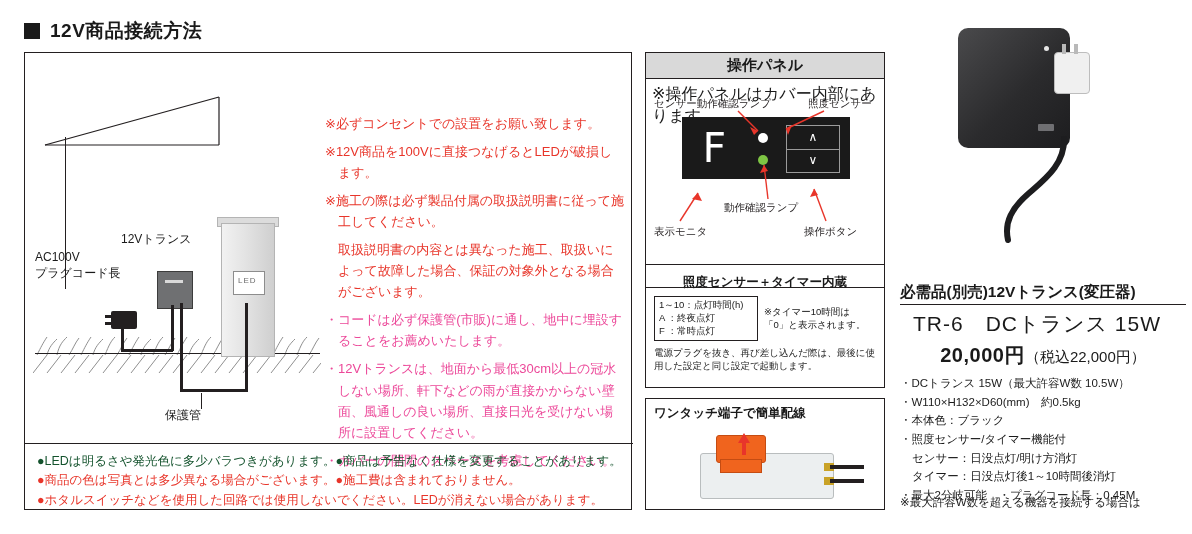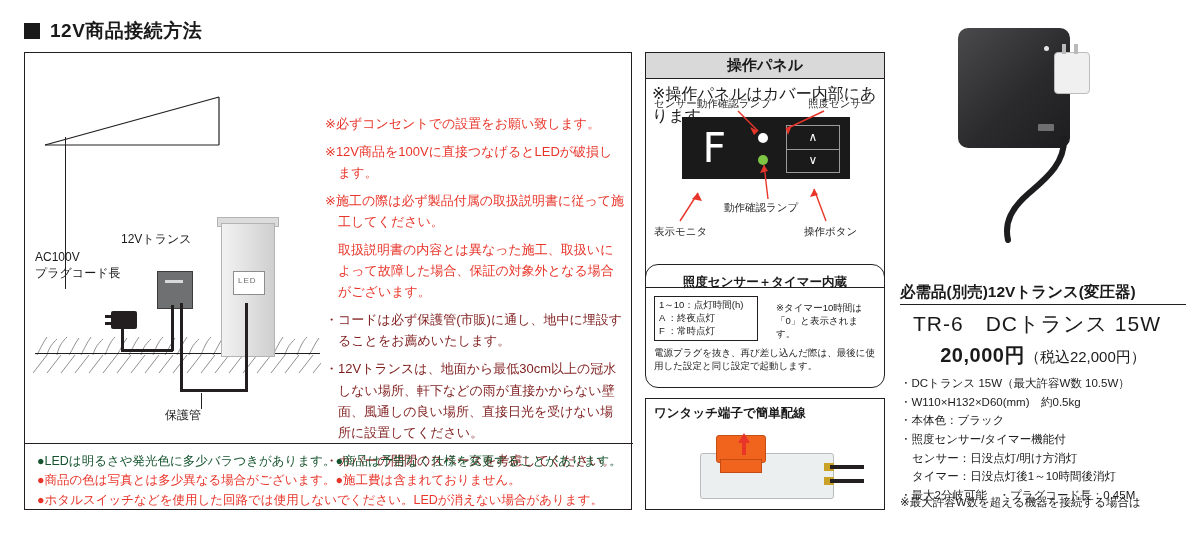--- a/index.html
+++ b/index.html
@@ -61,56 +61,56 @@
     border:1px solid #b4b4b4;
   }
   .pillar-top{position:absolute;left:192px;top:164px;width:60px;height:8px;background:#dcdcdc;border:1px solid #b4b4b4;}
   .pillar-plate{position:absolute;left:208px;top:218px;width:30px;height:22px;background:#fff;border:1px solid #8d8d8d;}
   .pillar-plate span{position:absolute;left:4px;top:4px;font-size:8px;color:#6b6b6b;letter-spacing:1px;}
   .pipe-leader{position:absolute;left:176px;top:340px;width:1px;height:16px;background:#231f20;}
 
   
   .notes{position:absolute;left:300px;top:60px;width:300px;font-size:13px;line-height:1.62;}
   .note-red{color:#e8352a;margin-bottom:7px;}
-  .note-black{color:#7f1d1d;margin-bottom:7px;}
+  .note-black{color:#ec4899;margin-bottom:7px;}
   .hang{padding-left:13px;text-indent:-13px;}
   .hang2{padding-left:13px;}
 
   
   .cautions{position:absolute;left:0;top:390px;width:608px;border-top:1px solid #231f20;box-sizing:border-box;padding:8px 10px 0 12px;}
   .cautions div{font-size:12.5px;line-height:1.55;}
   .c-black{color:#14532d;}
   .c-red{color:#e8352a;}
 
   
   .panel{position:absolute;border:1px solid #231f20;box-sizing:border-box;}
   .panel-head{
     background:#d9d9d9;border-bottom:1px solid #231f20;
     text-align:center;font-weight:bold;font-size:15px;padding:3px 0;
   }
   #panel-op{left:645px;top:52px;width:240px;height:236px;}
-  #panel-sensor{left:645px;top:264px;width:240px;height:124px;border-radius:13px;}
+  #panel-sensor{left:645px;top:264px;width:240px;height:124px;}
   #panel-term{left:645px;top:398px;width:240px;height:112px;}
 
   .op-note{font-size:16px;padding:4px 6px 0 6px;line-height:1.35;}
   .monitor-wrap{position:absolute;left:36px;top:64px;width:168px;height:62px;background:#1a1a1a;}
   .seg{position:absolute;left:10px;top:8px;width:44px;height:46px;display:flex;align-items:center;justify-content:center;
        color:#fff;font-family:"DejaVu Sans Mono","Liberation Mono",monospace;font-size:40px;line-height:1;}
   .led-red{position:absolute;left:76px;top:16px;width:10px;height:10px;border-radius:50%;background:#ffffff;}
   .led-green{position:absolute;left:76px;top:38px;width:10px;height:10px;border-radius:50%;background:#7ec544;}
   .btns{position:absolute;left:104px;top:8px;width:52px;height:46px;border:1px solid #9b9b9b;}
   .btns .up,.btns .dn{position:absolute;left:0;width:52px;height:23px;color:#fff;font-size:12px;text-align:center;line-height:23px;}
   .btns .up{top:0;border-bottom:1px solid #9b9b9b;}
   .btns .dn{top:23px;}
 
   .lbl{position:absolute;font-size:10.5px;color:#231f20;white-space:nowrap;}
 
   .sensor-body{padding:6px 8px;font-size:10.5px;line-height:1.45;}
   .sensor-title{font-size:12.5px;font-weight:bold;text-align:center;margin:2px 0 5px;}
-  .sensor-cols{display:flex;gap:18px;align-items:flex-end;}
+  .sensor-cols{display:flex;gap:6px;align-items:center;}
   .sensor-box{border:1px solid #231f20;padding:2px 4px;font-size:9.5px;line-height:1.35;width:104px;box-sizing:border-box;}
   .sensor-right{font-size:9.5px;line-height:1.4;flex:1;}
   .sensor-foot{font-size:9.5px;line-height:1.45;margin-top:5px;}
 
   .term-title{font-size:12.5px;font-weight:bold;padding:6px 0 0 8px;}
   .term-img{position:absolute;left:40px;top:34px;width:160px;height:70px;}
   .term-base{position:absolute;left:14px;top:20px;width:132px;height:44px;background:#eceff0;border:1px solid #b9bdbe;border-radius:3px;}
   .term-orange{position:absolute;left:30px;top:2px;width:48px;height:26px;background:#f0641e;border:1px solid #c54c12;border-radius:3px;}
   .term-orange2{position:absolute;left:34px;top:26px;width:40px;height:12px;background:#f0641e;border:1px solid #c54c12;}
   .term-wire1{position:absolute;left:144px;top:32px;width:34px;height:4px;background:#231f20;}

